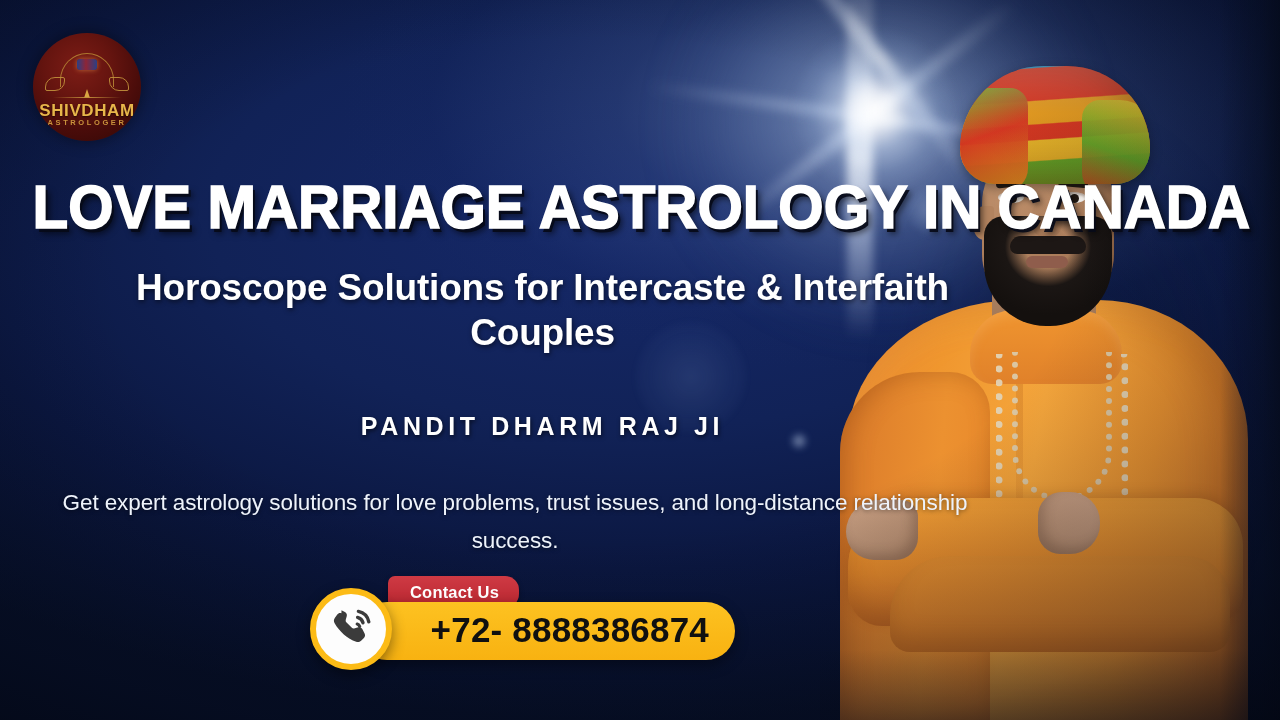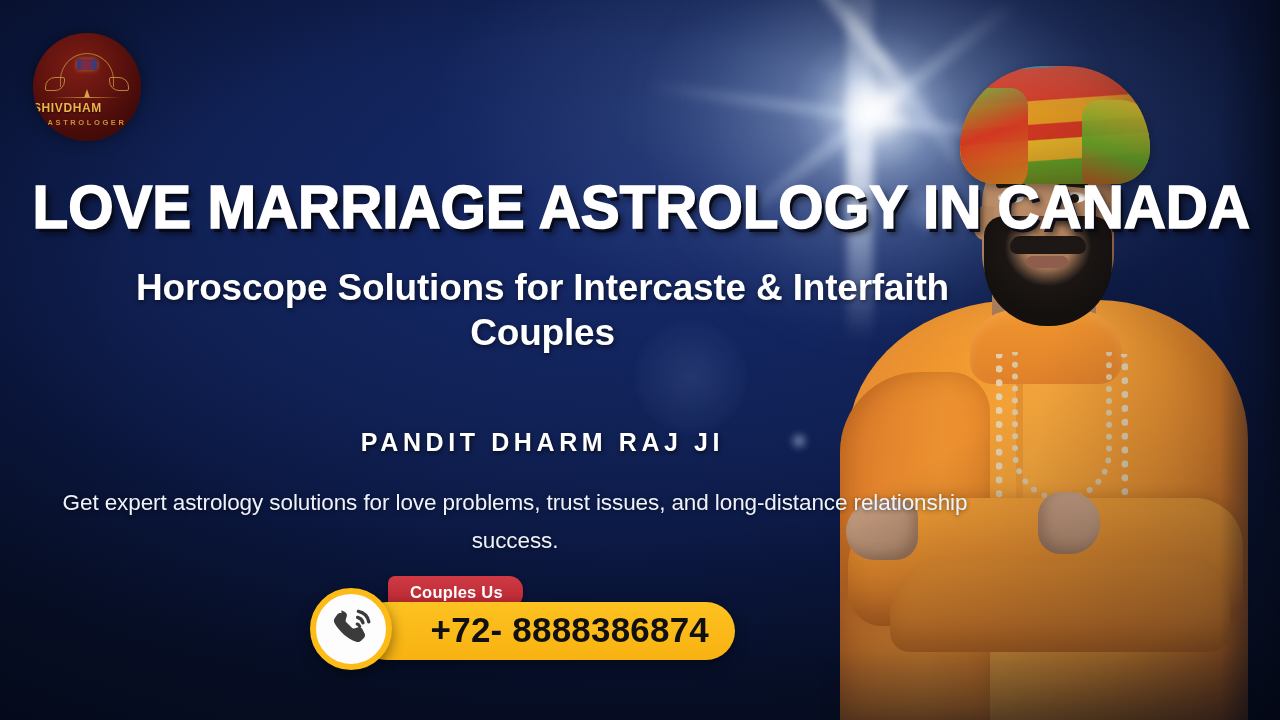--- a/index.html
+++ b/index.html
@@ -87,22 +87,22 @@
   .logo-scroll .r{ right:3px; transform:scaleX(-1); }
   .logo-bar{
     position:absolute; top:64px; left:50%; margin-left:-34px;
     width:68px; height:1px; background:linear-gradient(90deg,rgba(194,145,60,0),#c2913c,rgba(194,145,60,0));
   }
   .logo-tri{
     position:absolute; top:56px; left:50%; margin-left:-3px;
     width:6px; height:9px; background:#d8a542; clip-path:polygon(50% 0,100% 100%,0 100%);
   }
   .logo-name{
-    position:absolute; top:68px; width:100%; text-align:left;
-    font-size:12px; font-weight:700; letter-spacing:.6px;
+    position:absolute; top:68px; width:100%; text-align:center;
+    font-size:17px; font-weight:700; letter-spacing:.6px;
     color:#e8b64a; text-shadow:0 1px 2px rgba(0,0,0,.6);
   }
   .logo-sub{
     position:absolute; top:85px; width:100%; text-align:center;
     font-size:7.5px; font-weight:600; letter-spacing:2.6px; color:#c9923c;
   }
 
   
   .content{ position:absolute; left:0; top:0; width:1085px; }
 
@@ -120,21 +120,21 @@
   }
 
   .subtitle{
     position:absolute; left:60px; top:265px; width:965px; text-align:center;
     font-size:37px; font-weight:700; color:#ffffff; line-height:1.22;
     letter-spacing:-0.2px;
     text-shadow:1px 2px 5px rgba(0,0,0,.55);
   }
 
   .pandit{
-    position:absolute; left:60px; top:428px; width:965px; text-align:center;
+    position:absolute; left:60px; top:412px; width:965px; text-align:center;
     font-size:25px; font-weight:700; color:#ffffff;
     letter-spacing:4.6px;
     text-shadow:1px 2px 4px rgba(0,0,0,.6);
   }
 
   .desc{
     position:absolute; left:50px; top:484px; width:930px; text-align:center;
     font-size:22.5px; font-weight:400; color:#eef3fb; line-height:1.7;
     letter-spacing:-0.1px;
     text-shadow:0 1px 4px rgba(0,0,0,.5);
@@ -394,21 +394,21 @@
   </div>
 
   <div class="content">
     <div class="title">LOVE MARRIAGE ASTROLOGY IN CANADA</div>
     <div class="subtitle">Horoscope Solutions for Intercaste &amp; Interfaith Couples</div>
     <div class="pandit">PANDIT DHARM RAJ JI</div>
     <div class="desc">Get expert astrology solutions for love problems, trust issues, and long-distance relationship success.</div>
   </div>
 
   <div class="cta">
-    <div class="cta-badge">Couples Us</div>
+    <div class="cta-badge">Contact Us</div>
     <div class="cta-pill">
       <span class="cta-number">+72- 8888386874</span>
     </div>
     <div class="cta-circle">
       <svg viewBox="0 0 48 48" aria-hidden="true">
         <path d="M14.4 8.2c-1.6-.5-3.3.1-4.3 1.5l-2.3 3.2c-1.1 1.5-1.2 3.5-.3 5.1 2.4 4.3 5.6 8.2 9.3 11.4 3.7 3.2 7.9 5.7 12.4 7.4 1.7.6 3.6.2 4.9-1.1l2.8-2.8c1.2-1.2 1.5-3 .7-4.5l-2.3-4.3c-.8-1.5-2.5-2.2-4.1-1.8l-4.1 1.1c-.8.2-1.6 0-2.2-.6l-5.6-5.6c-.6-.6-.8-1.5-.6-2.3l1.1-4c.4-1.6-.4-3.3-1.9-4l-3.4-1.7z" fill="#3b3b3b"></path>
         <path d="M30.6 12.4c2.6.7 4.7 2.8 5.4 5.4" fill="none" stroke="#3b3b3b" stroke-width="3.4" stroke-linecap="round"></path>
         <path d="M30.2 19.1c1.2.4 2.1 1.3 2.5 2.5" fill="none" stroke="#3b3b3b" stroke-width="3.2" stroke-linecap="round"></path>
         <path d="M31.4 6.4c5.2 1.1 9.3 5.2 10.4 10.4" fill="none" stroke="#3b3b3b" stroke-width="3.4" stroke-linecap="round"></path>
       </svg>

